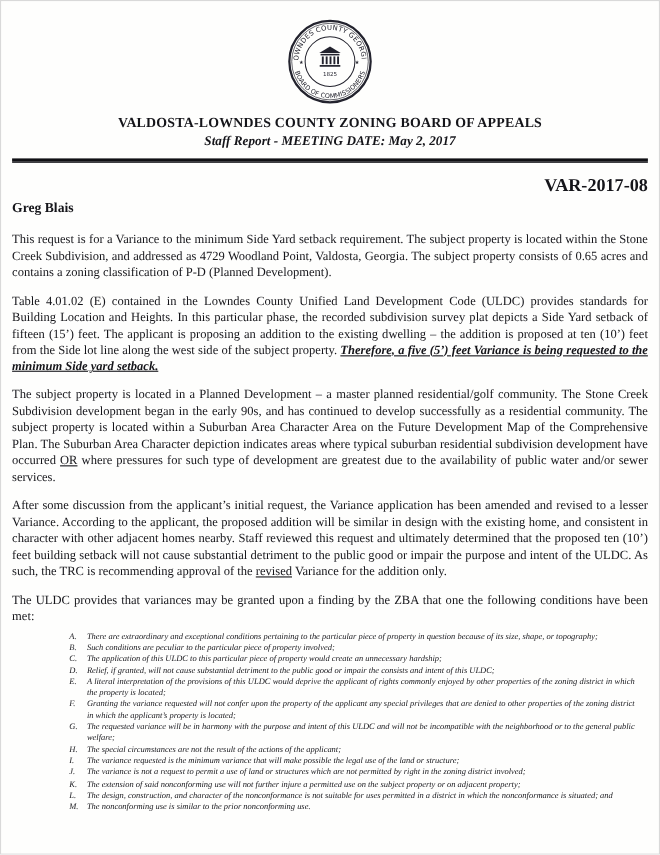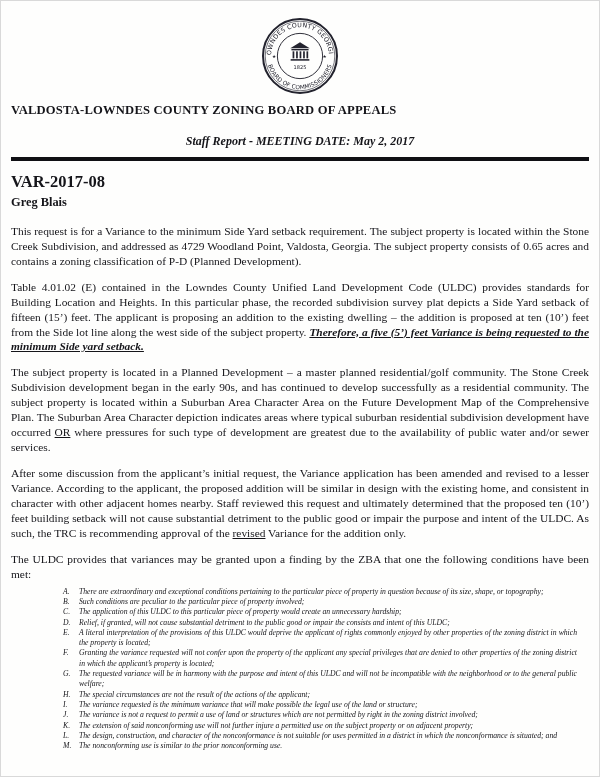--- a/index.html
+++ b/index.html
@@ -7,30 +7,30 @@
   .page {
     width: 600px; height: 777px; overflow: hidden;
     background: #fefefd;
     border: 1px solid #d9d9d9;
     font-family: "Liberation Serif", "DejaVu Serif", serif;
     color: #15151a;
     padding: 16px 10px 6px 10px;
     margin: 0 auto;
   }
   .seal-wrap { text-align: center; margin-bottom: 4px; }
-  .doc-title { font-weight: bold; font-size: 12.6px; letter-spacing: 0.2px; }
-  .doc-subtitle { text-align: center; font-weight: bold; font-style: italic; font-size: 12px; margin-top: 16px; }
+  .doc-title { text-align: center; font-weight: bold; font-size: 12.6px; letter-spacing: 0.2px; }
+  .doc-subtitle { text-align: center; font-weight: bold; font-style: italic; font-size: 12px; margin-top: 2px; }
   .rule {
     height: 2px;
     border-top: 3.5px solid #101014;
     border-bottom: 1.3px solid #101014;
     margin: 8px 0 11px 0;
   }
   .case-block { margin-bottom: 13px; }
-  .case-number { text-align: left; font-weight: bold; font-size: 16.5px; margin-bottom: 3px; }
+  .case-number { text-align: right; font-weight: bold; font-size: 16.5px; margin-bottom: 3px; }
   .case-line { text-align: left; font-weight: bold; font-size: 12.4px; line-height: 1.28; }
   .body-par {
     font-size: 11.4px; line-height: 1.31;
     text-align: justify; margin: 0 0 11px 0;
   }
   .em-biu { font-weight: bold; font-style: italic; text-decoration: underline; }
   .u { text-decoration: underline; margin-top: 16px; }
   .cond-intro { margin-bottom: 5px; }
   .cond-list { margin: 0 12px 0 52px; }
   .cond-row {

